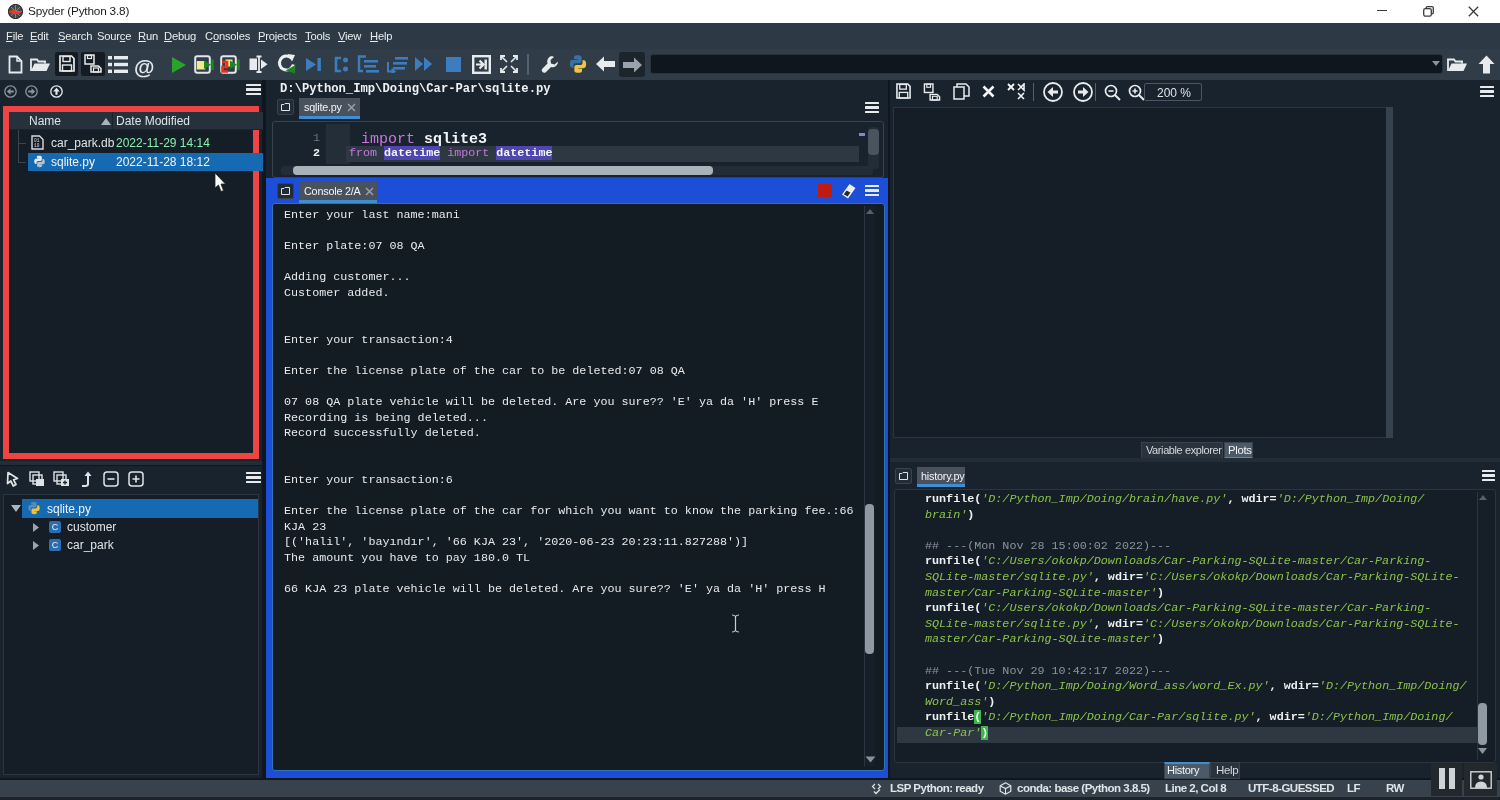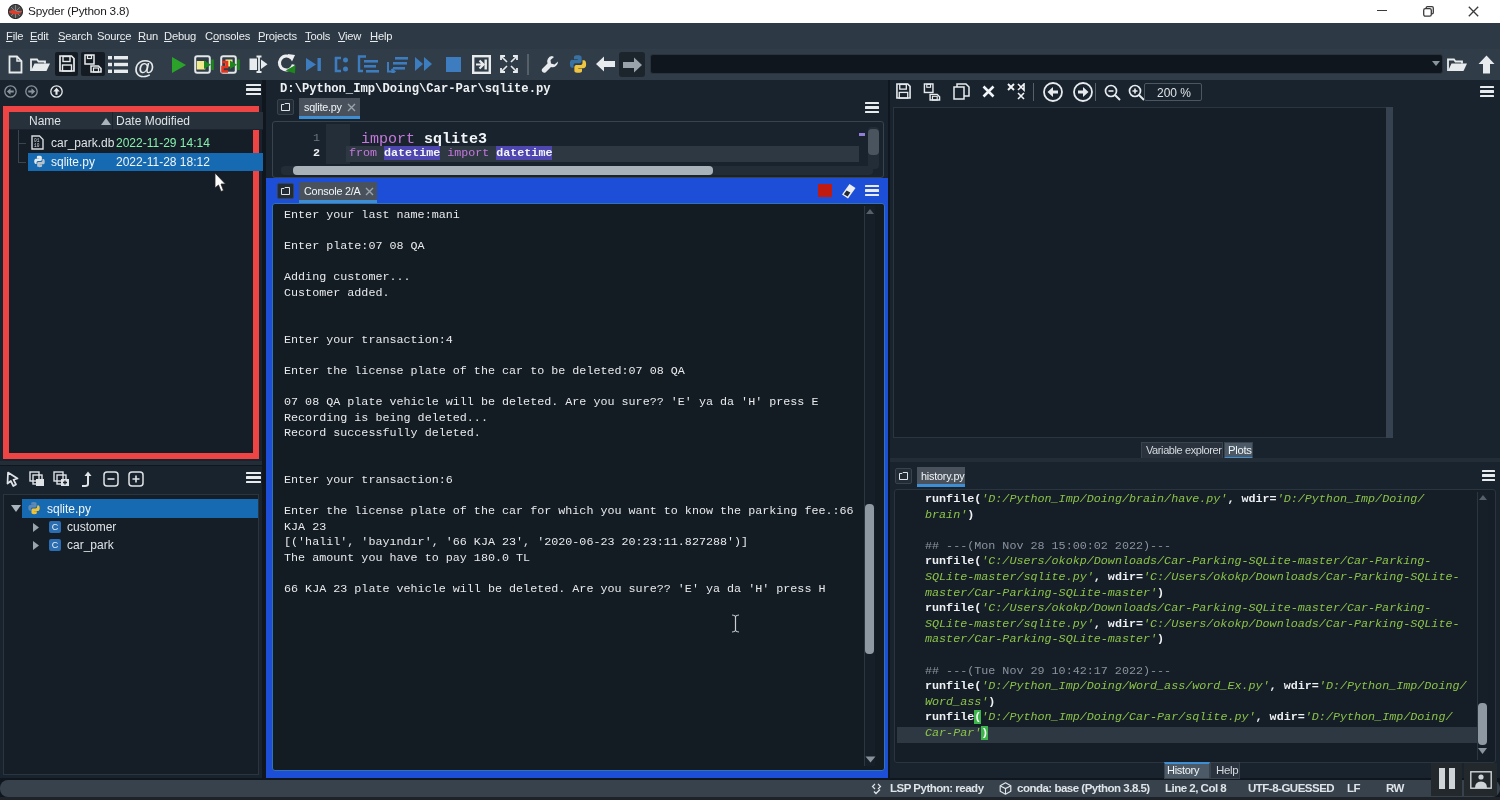--- a/index.html
+++ b/index.html
@@ -596,21 +596,21 @@
     <div class="abs" style="left:2px;top:0px;font-size:11px;letter-spacing:-0.3px;color:#f2f5f7;">History</div>
   </div>
   <div class="abs" style="left:320px;top:300px;width:30px;height:17px;background:#2a333d;border:1px solid #39434e;">
     <div class="abs" style="left:5px;top:1px;font-size:11.5px;letter-spacing:-0.3px;color:#d4dade;">Help</div>
   </div>
 </div>
 
 <div class="abs" style="left:0;top:461px;width:262px;height:4px;background:#232d37;"></div>
 <div class="abs" style="left:890px;top:458px;width:610px;height:4px;background:#232d37;"></div>
 
-<div class="abs" style="left:0;top:780px;width:1500px;height:17px;background:#37424d;border-radius:8px;">
+<div class="abs" style="left:0;top:780px;width:1500px;height:17px;background:#37424d;">
   <svg class="abs" style="left:871px;top:2px" width="14" height="13" viewBox="0 0 14 13">
     <path d="M4 2 L1.5 4.5 L4 7 M7 2 L9.5 4.5 L7 7" fill="none" stroke="#dfe3e6" stroke-width="1.2"></path>
     <path d="M3 9.5 L5 11.5 L9 7.5" fill="none" stroke="#dfe3e6" stroke-width="1.4"></path>
   </svg>
   <div class="abs" style="left:890px;top:2px;font-size:11.5px;letter-spacing:-0.5px;color:#dfe4e8;font-weight:bold;">LSP Python: ready</div>
   <svg class="abs" style="left:999px;top:2px" width="13" height="13" viewBox="0 0 13 13">
     <path d="M6.5 0.8 L11.8 3.7 L11.8 9.3 L6.5 12.2 L1.2 9.3 L1.2 3.7 Z" fill="none" stroke="#dfe3e6" stroke-width="1.2" stroke-linejoin="round"></path>
     <path d="M1.4 3.9 L6.5 6.6 L11.6 3.9 M6.5 6.6 L6.5 12" fill="none" stroke="#dfe3e6" stroke-width="1.1"></path>
   </svg>
   <div class="abs" style="left:1017px;top:2px;font-size:11.5px;letter-spacing:-0.5px;color:#dfe4e8;font-weight:bold;">conda: base (Python 3.8.5)</div>

